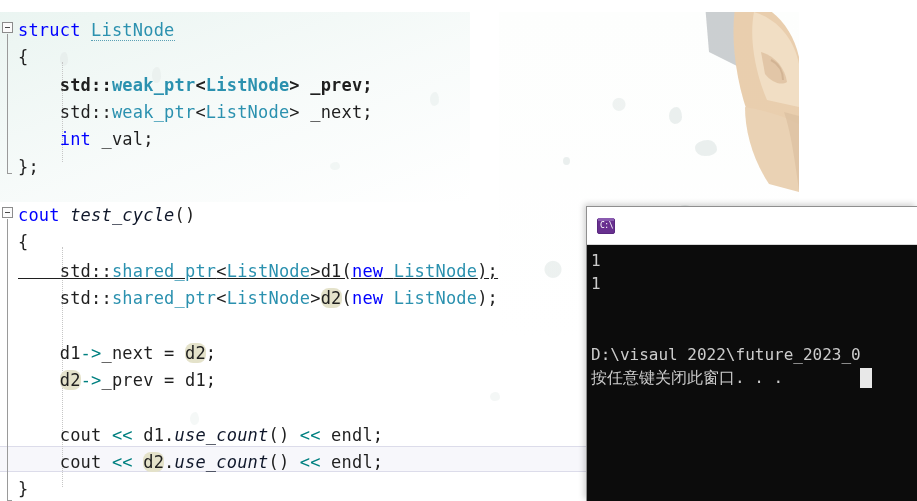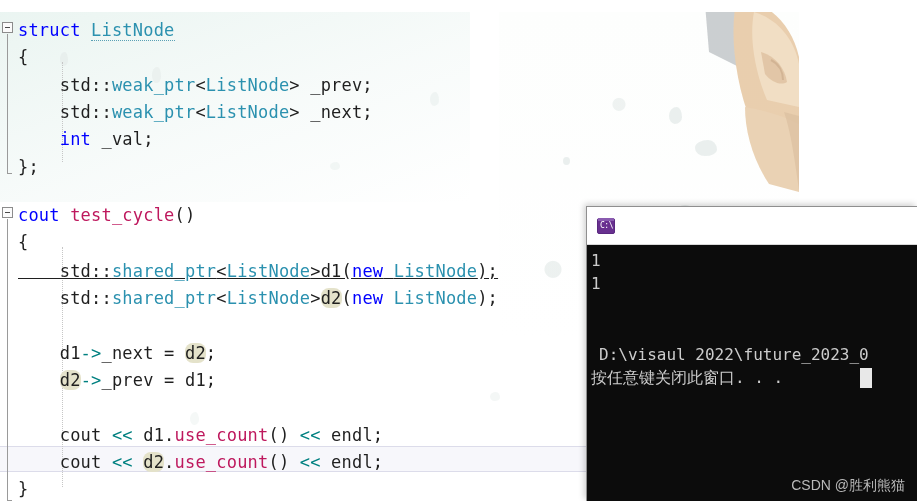--- a/index.html
+++ b/index.html
@@ -60,21 +60,21 @@
   
   .line{
     position:absolute;left:0;white-space:pre;
     font-family:"DejaVu Sans Mono","Liberation Mono",monospace;
     font-size:17px;line-height:27px;height:27px;
     color:#1f1f1f;
     letter-spacing:.2px;
   }
   .kw{color:#0000ff;}
   .type{color:#2b91af;}
-  .fn{color:#be185d;}
+  .fn{color:#0f172a;font-style:italic;}
   .op{color:#008080;}
   .plain{color:#1f1f1f;}
   .hl{background:#e4e2ca;border-radius:8px;}
   .dotted{border-bottom:1px dotted #5aa0b5;}
 
   #current-line{
     position:absolute;left:0;width:917px;height:26px;
     background:#f7f7fb;border-top:1px solid #dcdcea;border-bottom:1px solid #dcdcea;
     box-sizing:border-box;
   }
@@ -171,21 +171,21 @@
     <div class="fold" style="top:195px;"></div>
     <div class="foldline" style="top:207px;height:282px;"></div>
   </div>
 
   <div class="indentguide" style="left:62px;top:50px;height:100px;"></div>
   <div class="indentguide" style="left:62px;top:235px;height:240px;"></div>
 
   <div id="code-layer">
       <div class="line" style="top: 5px; left: 18px;"><span class="kw">struct </span><span class="type dotted">ListNode</span></div>
       <div class="line" style="top: 32px; left: 18px;"><span class="plain">{</span></div>
-      <div class="line" style="top: 60px; left: 18px;"><span class="plain">    std</span><span class="plain">::</span><span class="type">weak_ptr</span><span class="plain">&lt;</span><span class="type">ListNode</span><span class="plain">&gt; _prev;</span></div>
+      <div class="line" style="top: 60px; left: 18px; font-weight: bold;"><span class="plain">    std</span><span class="plain">::</span><span class="type">weak_ptr</span><span class="plain">&lt;</span><span class="type">ListNode</span><span class="plain">&gt; _prev;</span></div>
       <div class="line" style="top: 87px; left: 18px;"><span class="plain">    std</span><span class="plain">::</span><span class="type">weak_ptr</span><span class="plain">&lt;</span><span class="type">ListNode</span><span class="plain">&gt; _next;</span></div>
       <div class="line" style="top: 114px; left: 18px;"><span class="plain">    </span><span class="kw">int</span><span class="plain"> _val;</span></div>
       <div class="line" style="top: 142px; left: 18px;"><span class="plain">};</span></div>
       <div class="line" style="top: 190px; left: 18px;"><span class="kw">cout</span><span class="plain"> </span><span class="fn">test_cycle</span><span class="plain">()</span></div>
       <div class="line" style="top: 217px; left: 18px;"><span class="plain">{</span></div>
       <div class="line" style="top: 246px; left: 18px; text-decoration: underline;"><span class="plain">    std</span><span class="plain">::</span><span class="type">shared_ptr</span><span class="plain">&lt;</span><span class="type">ListNode</span><span class="plain">&gt;d1(</span><span class="kw">new</span><span class="plain"> </span><span class="type">ListNode</span><span class="plain">);</span></div>
       <div class="line" style="top: 273px; left: 18px;"><span class="plain">    std</span><span class="plain">::</span><span class="type">shared_ptr</span><span class="plain">&lt;</span><span class="type">ListNode</span><span class="plain">&gt;</span><span class="plain hl">d2</span><span class="plain">(</span><span class="kw">new</span><span class="plain"> </span><span class="type">ListNode</span><span class="plain">);</span></div>
       <div class="line" style="top: 328px; left: 18px;"><span class="plain">    d1</span><span class="op">-&gt;</span><span class="plain">_next = </span><span class="plain hl">d2</span><span class="plain">;</span></div>
       <div class="line" style="top: 355px; left: 18px;"><span class="plain">    </span><span class="plain hl">d2</span><span class="op">-&gt;</span><span class="plain">_prev = d1;</span></div>
       <div class="line" style="top: 410px; left: 18px;"><span class="plain">    cout </span><span class="op">&lt;&lt;</span><span class="plain"> d1.</span><span class="fn">use_count</span><span class="plain">() </span><span class="op">&lt;&lt;</span><span class="plain"> endl;</span></div>
@@ -196,19 +196,18 @@
 
 <div id="console">
   <div id="console-title">
     <div id="console-icon"></div>
   </div>
   <div id="console-body">
     <div id="console-lines">
         <div class="cline" style="top: 4px;">1</div>
         <div class="cline" style="top: 27px;">1</div>
         <div class="cline" style="top: 50px;"></div>
-        <div class="cline" style="top: 98px; margin-left: 8px;">D:\visaul 2022\future_2023_0</div>
+        <div class="cline" style="top: 98px;">D:\visaul 2022\future_2023_0</div>
         <div class="cline" style="top: 121px;">按任意键关闭此窗口. . .</div>
       </div>
     <div id="caret" style="left: 273px; top: 123px;"></div>
-    <div id="watermark">CSDN @胜利熊猫</div>
   </div>
 </div>
 
 </body></html>

